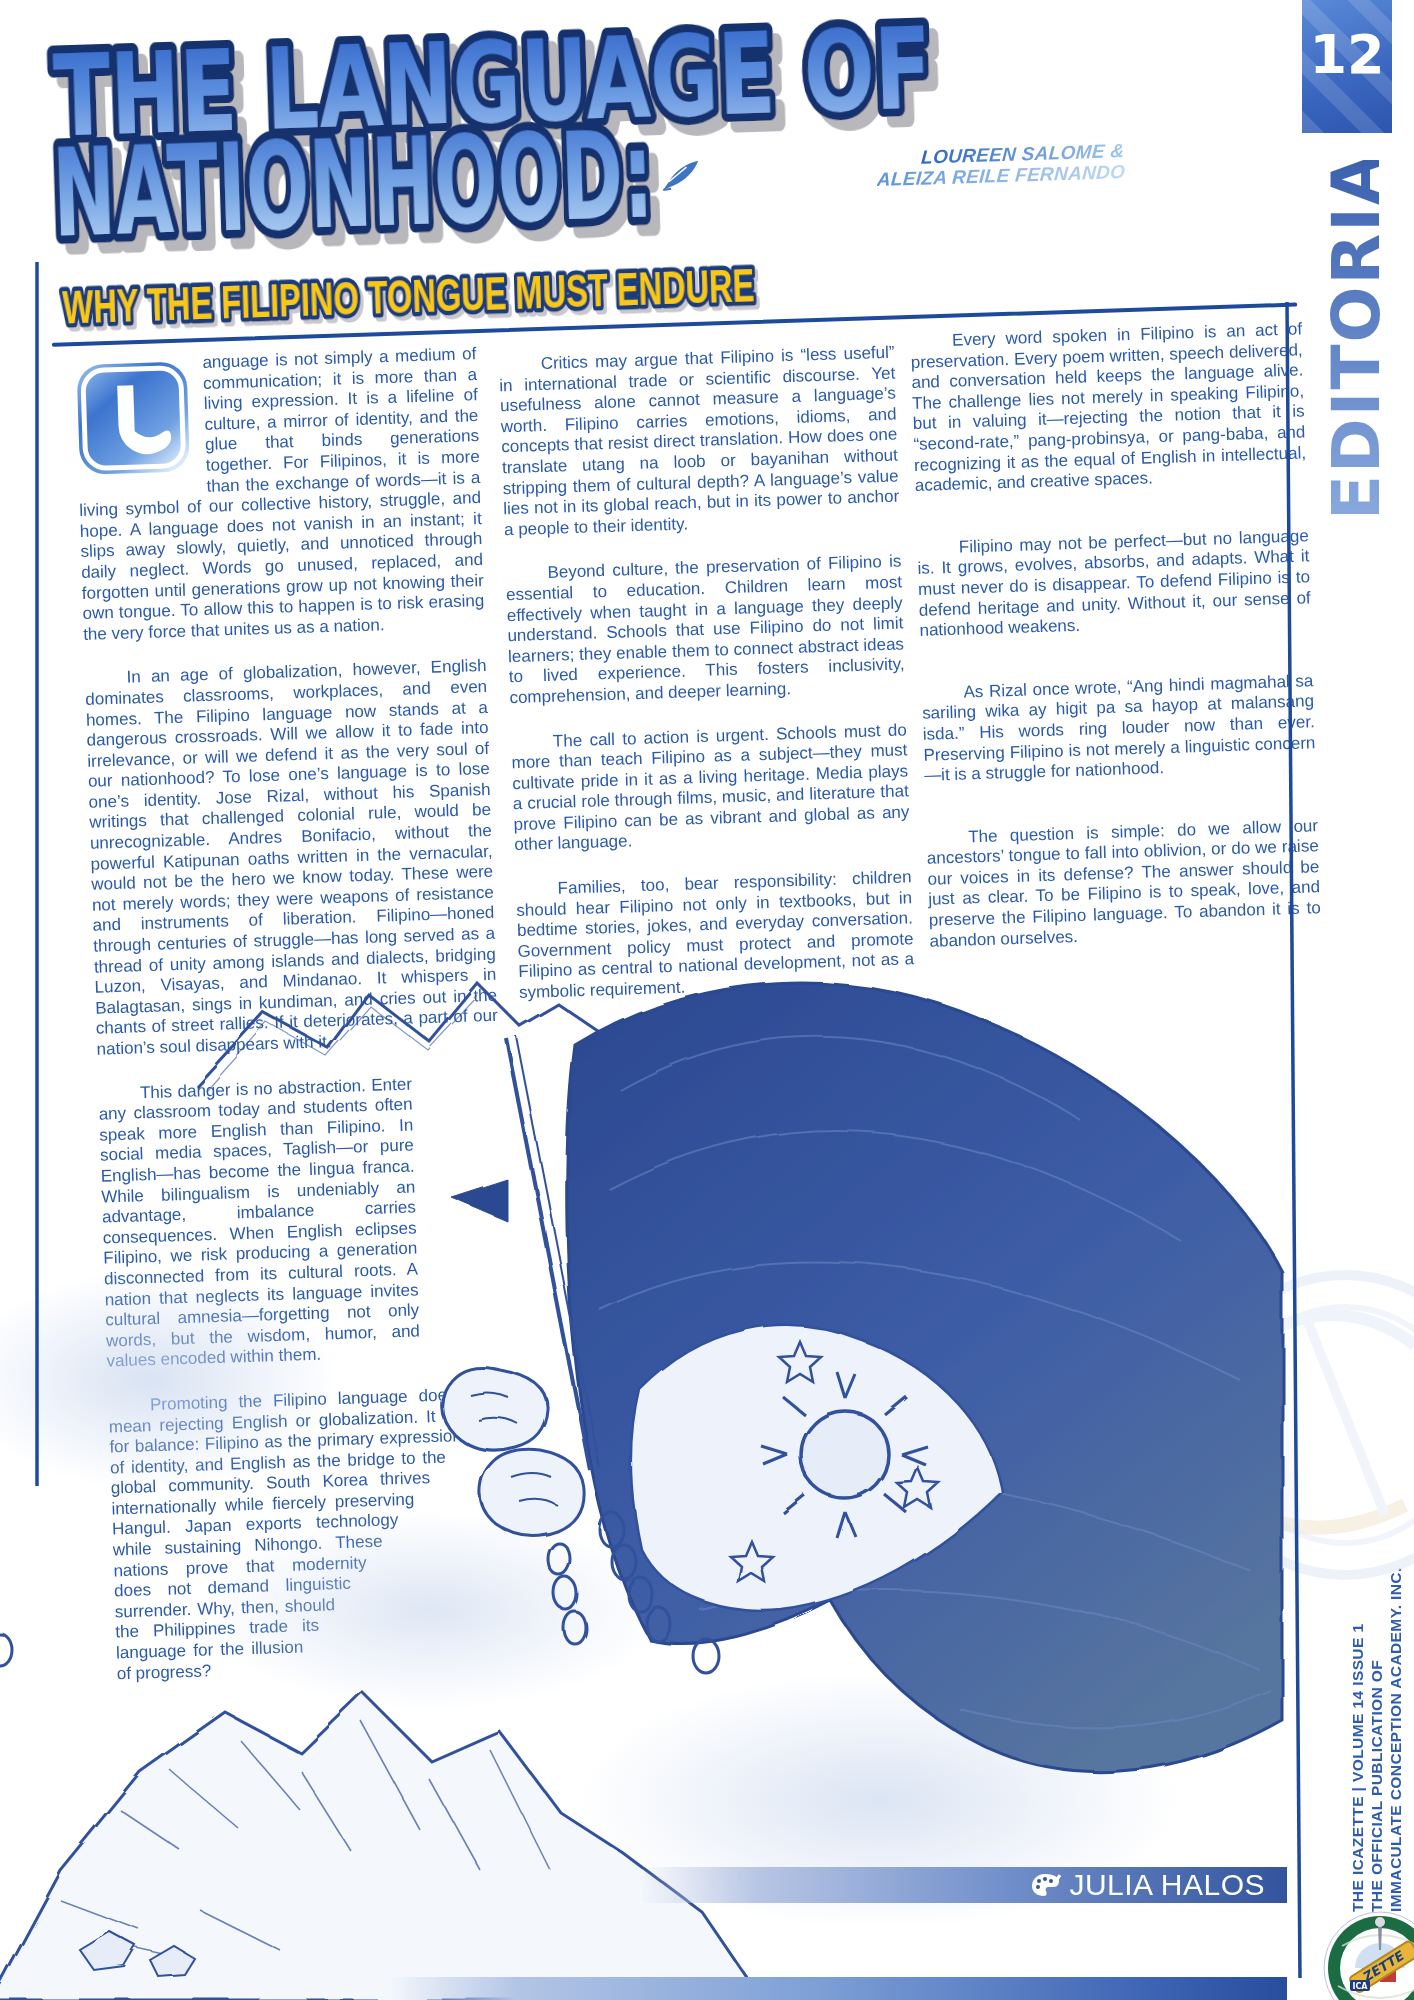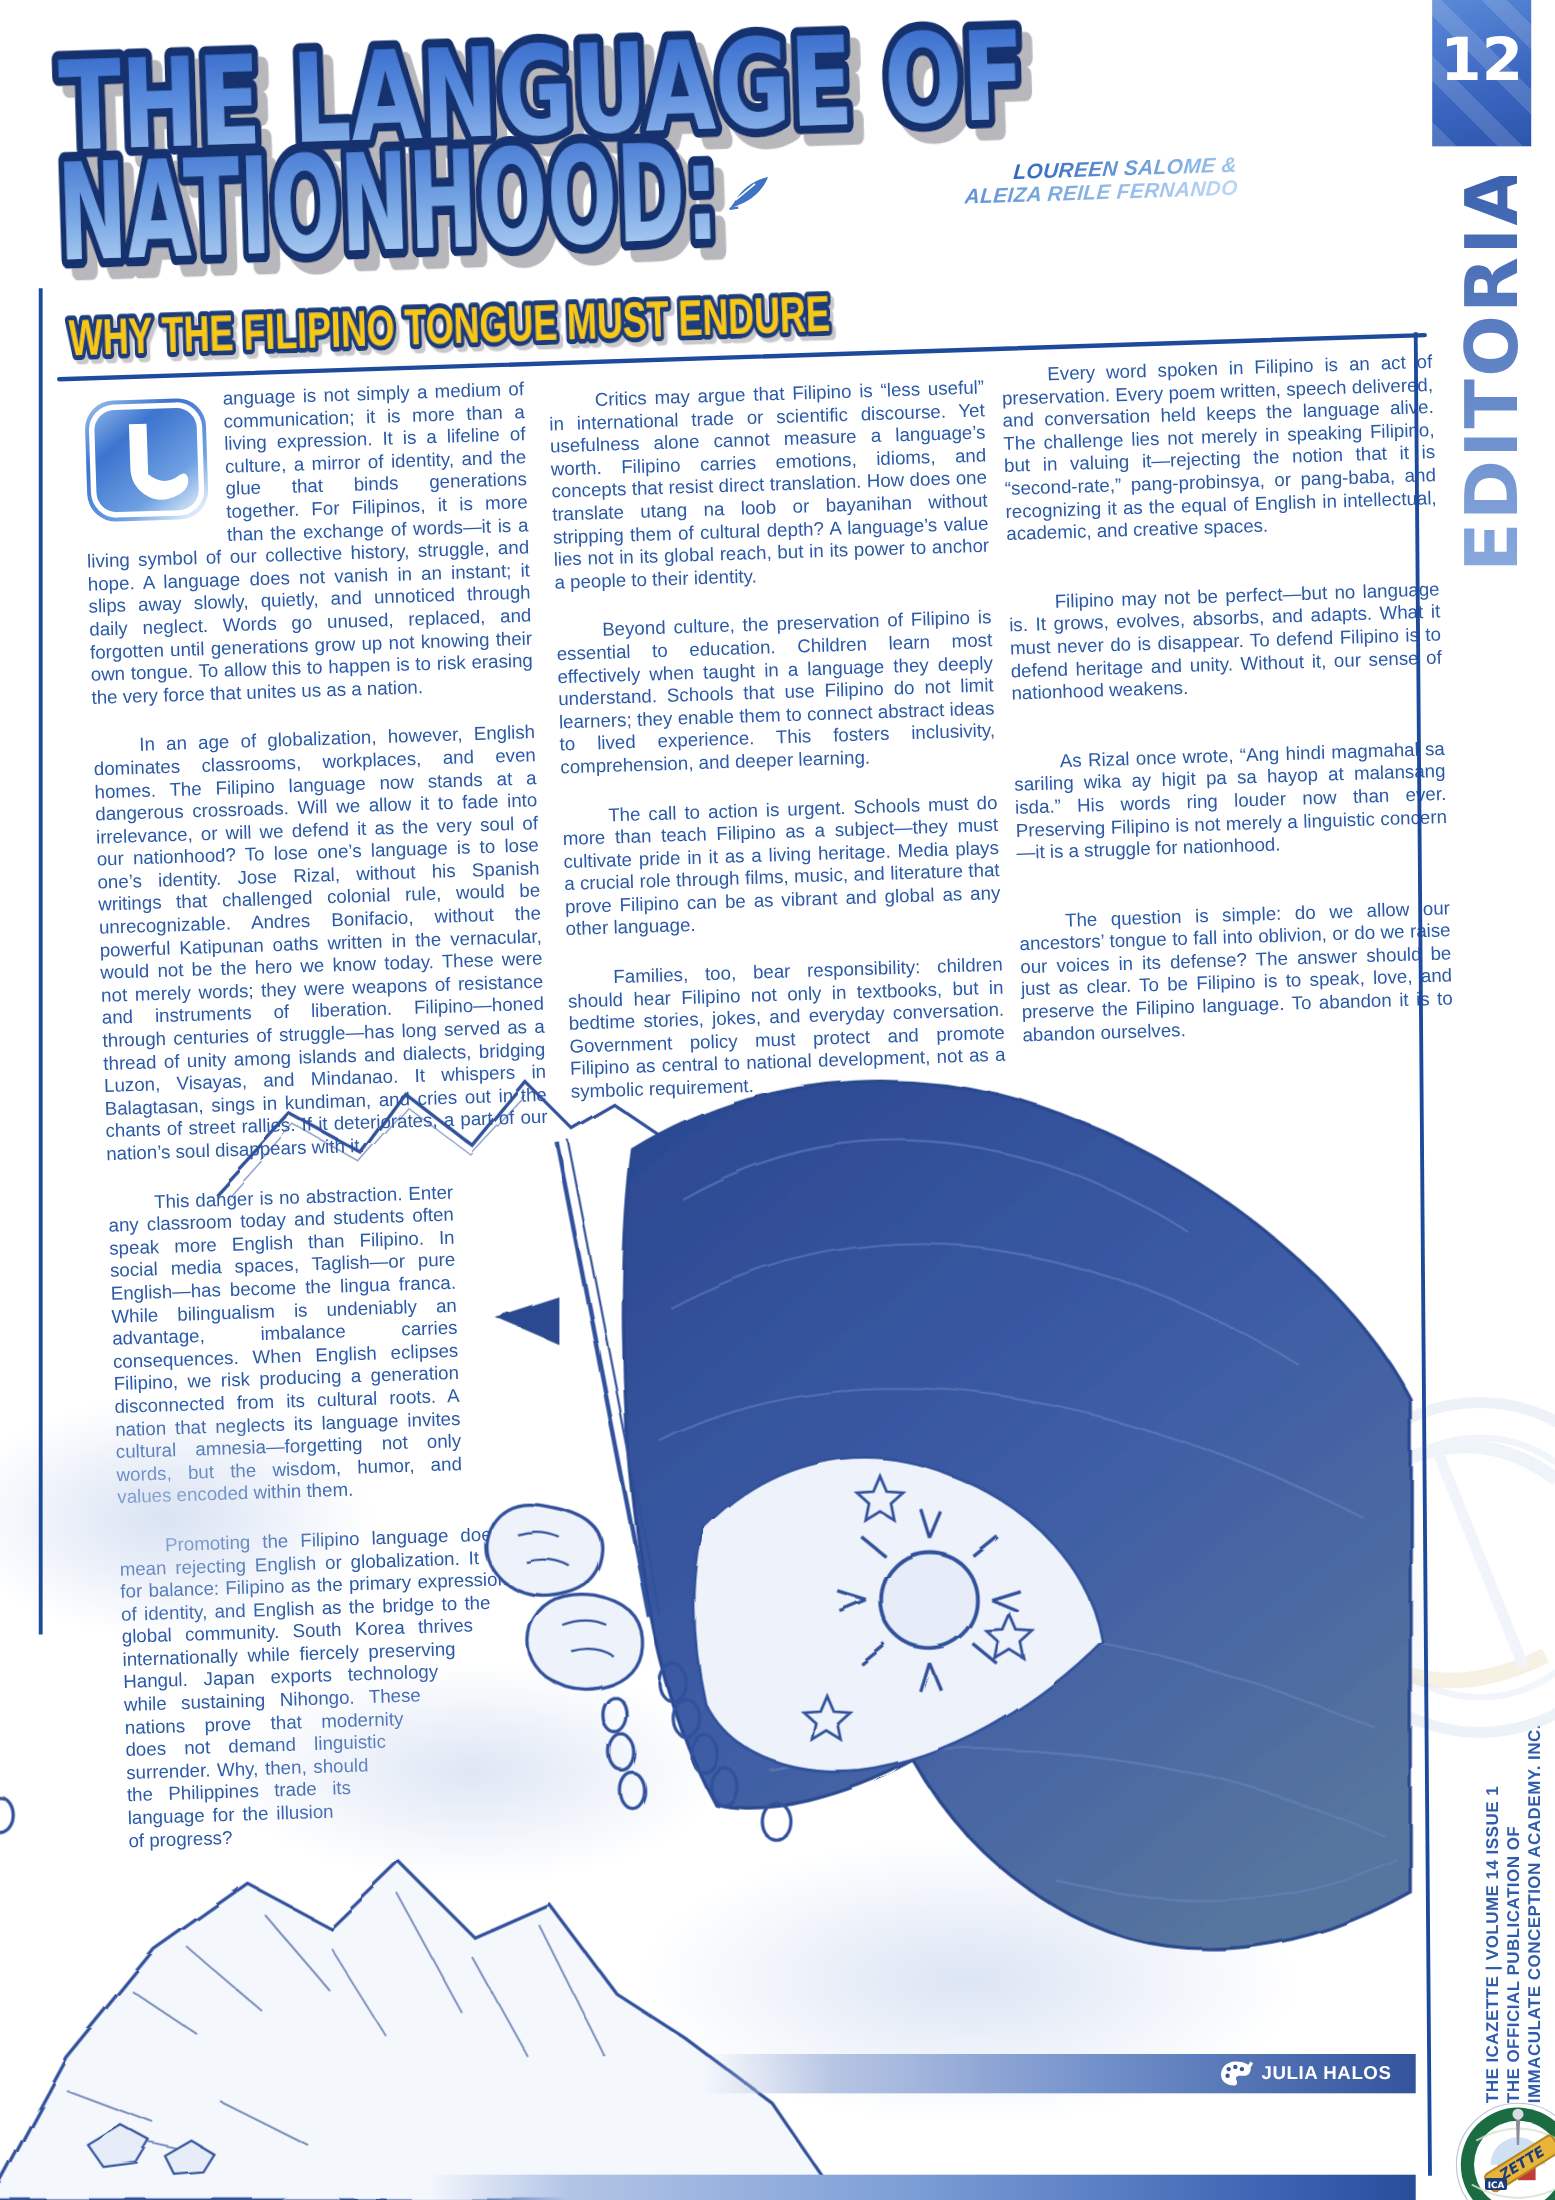--- a/index.html
+++ b/index.html
@@ -54,21 +54,21 @@
              background:linear-gradient(0deg,#2c55a8,#7fa2dc);-webkit-background-clip:text;
              background-clip:text;color:transparent;text-align:center;opacity:.92;}
   #pub-info{position:absolute;left:1348px;top:1552px;height:360px;
             writing-mode:vertical-rl;transform:rotate(180deg);
             font-weight:bold;font-size:15.5px;line-height:19px;letter-spacing:.4px;
             color:#2f5cad;white-space:pre-line;text-align:left;}
   
   #credit-bar{position:absolute;left:640px;top:1867px;width:647px;height:36px;z-index:4;
       background:linear-gradient(to right,rgba(184,198,228,0) 0%,#b8c6e4 18%,#7391cb 55%,#33549d 100%);
       display:flex;align-items:center;justify-content:flex-end;padding-right:22px;box-sizing:border-box;}
-  #credit-bar .credit-text{color:#fff;font-weight:bold;font-size:17px;letter-spacing:.5px;}
+  #credit-bar .credit-text{color:#fff;font-weight:normal;font-size:30px;letter-spacing:.5px;}
   #palette-icon{margin-right:8px;display:inline-block;}
   #bottom-bar{position:absolute;left:390px;top:1977px;width:897px;height:23px;z-index:4;
       background:linear-gradient(to right,rgba(173,195,230,0) 0%,#b3c5e6 14%,#7d9fd6 48%,#3d64b4 85%,#274d9b 100%);}
   
   #artwork{position:absolute;left:0;top:950px;z-index:2;}
   #watermark{position:absolute;left:1185px;top:1255px;z-index:1;opacity:.55;}
   #seal{position:absolute;left:1320px;top:1906px;z-index:6;}
 </style>
 </head>
 <body>

